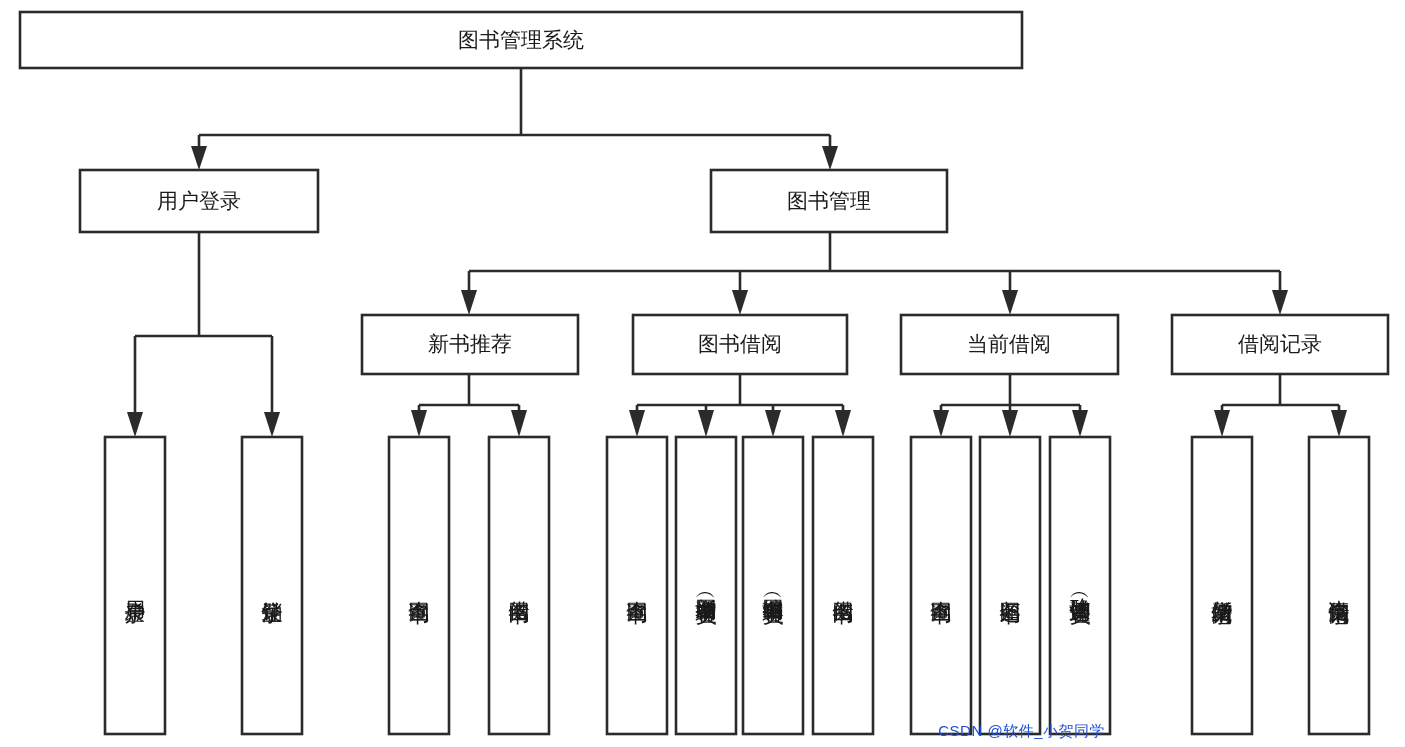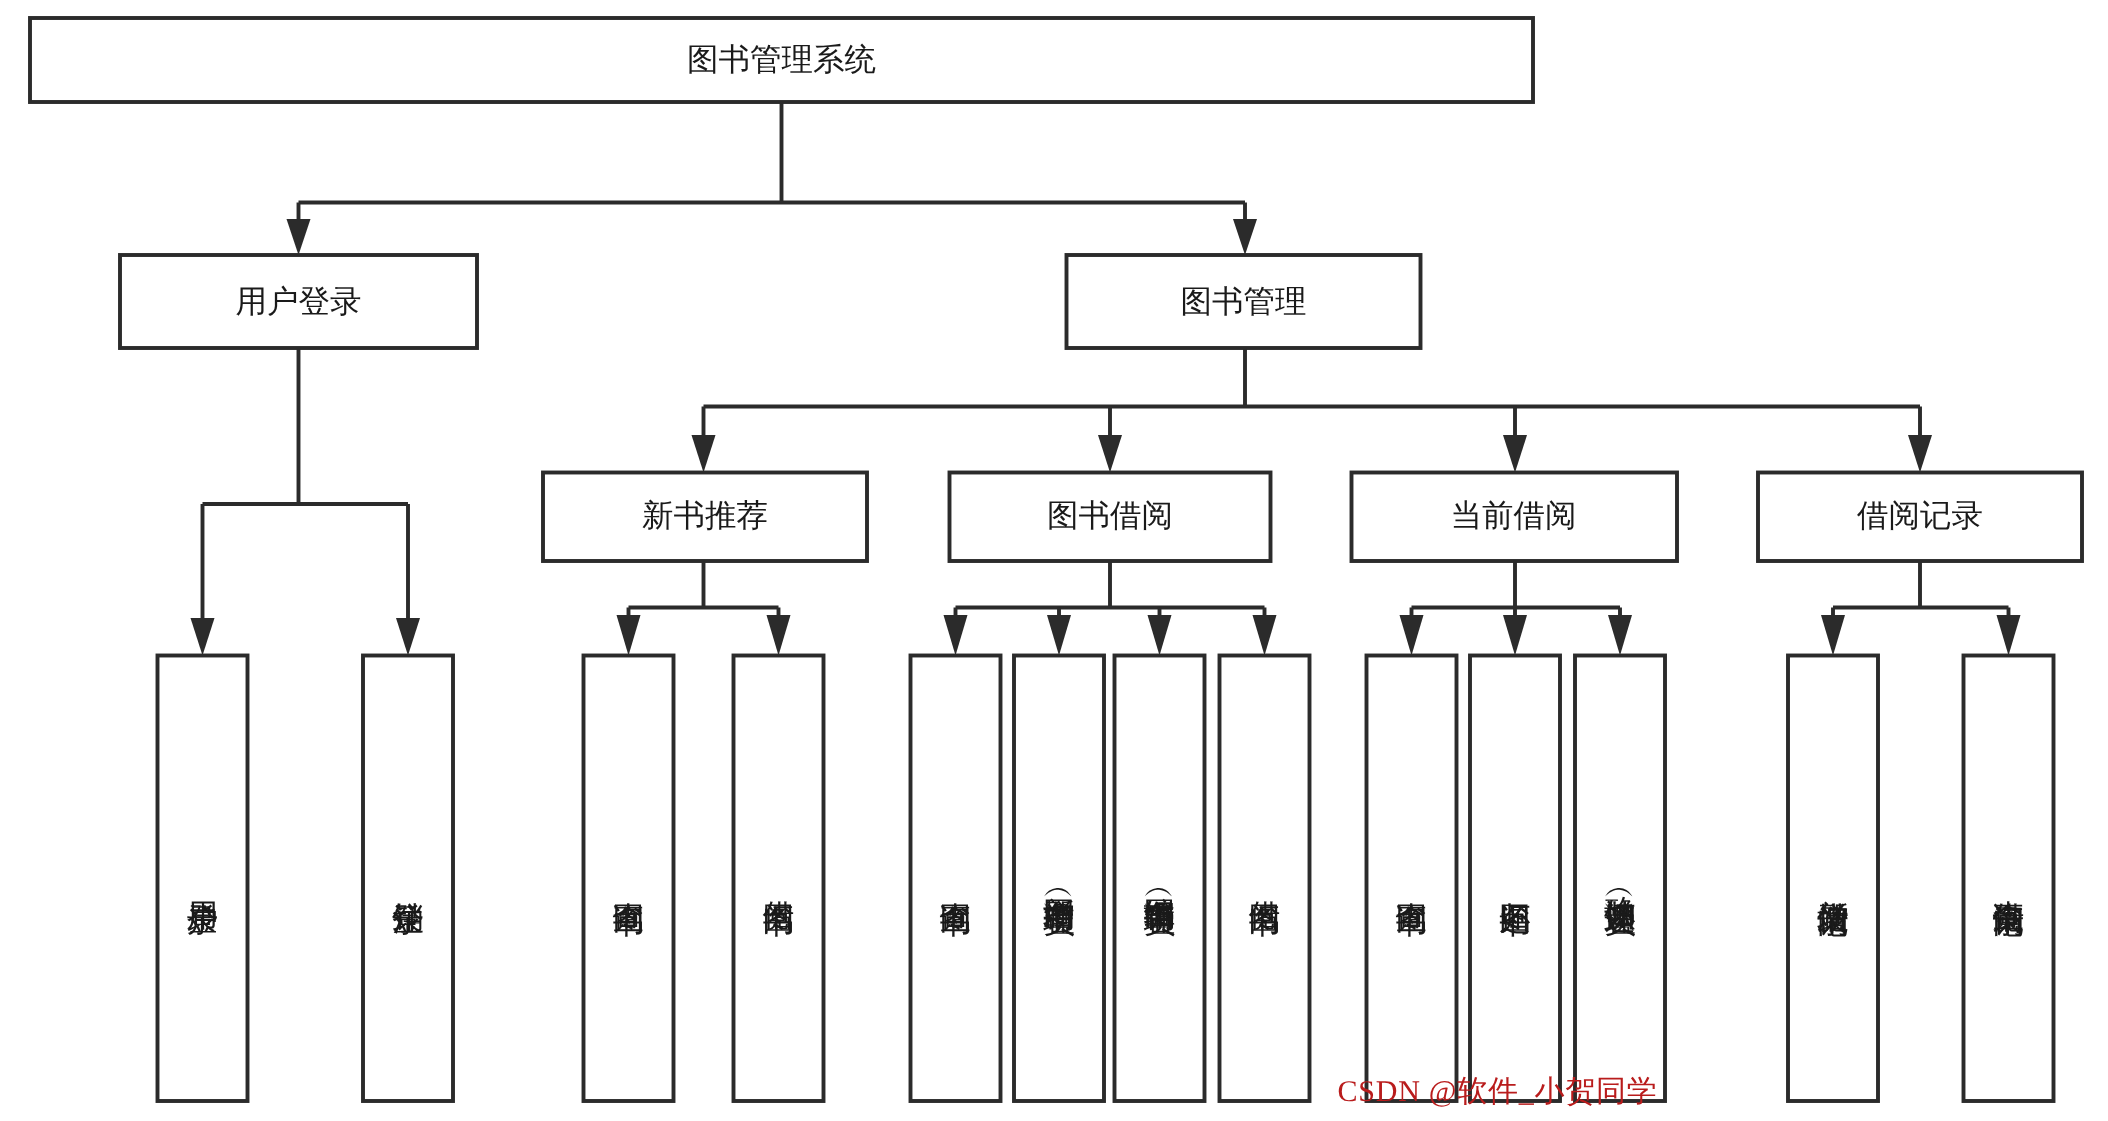--- a/index.html
+++ b/index.html
@@ -65,23 +65,23 @@
     align-items: center;
     justify-content: center;
     text-align: center;
     pointer-events: none;
     user-select: none;
   }
   .watermark {
     position: absolute;
     right: 8px;
     bottom: 6px;
-    font-family: Liberation Serif, serif;
-    font-size: 20px;
-    color: #b91c1c;
+    font-family: Liberation Sans, sans-serif;
+    font-size: 15px;
+    color: #1d4ed8;
     white-space: nowrap;
     letter-spacing: 0.5px;
   }
 </style>
 </head>
 <body>
 
 <div id="diagram-root">
 
   <svg class="canvas" viewBox="0 0 1405 747" xmlns="http://www.w3.org/2000/svg">

